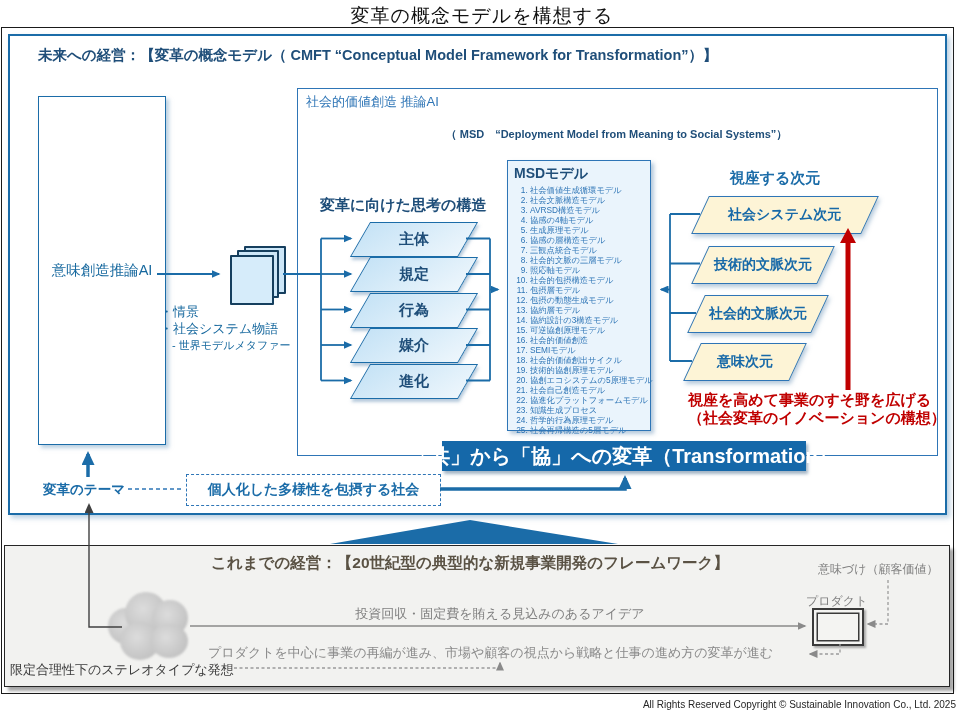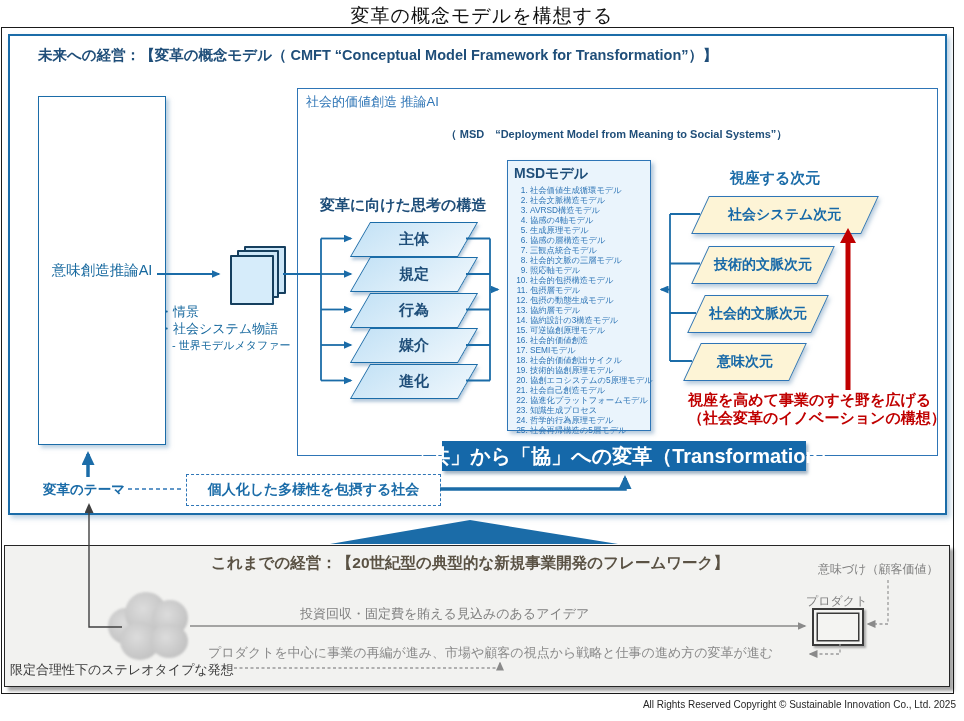--- a/index.html
+++ b/index.html
@@ -60,21 +60,21 @@
   .dashedbox{left:186px;top:474px;width:253px;height:30px;border:1.6px dashed #2E75B6;background:#fff;display:flex;
              align-items:center;justify-content:center;font-size:14px;font-weight:bold;color:#1B6CA8;white-space:nowrap;}
   
   .graybox{left:4px;top:545px;width:944px;height:140px;background:#F2F2F0;border:1.6px solid #262626;
            box-shadow:4px 4px 3px rgba(0,0,0,.35);}
   .gray-title{left:120px;top:553px;width:700px;text-align:center;font-size:15.5px;font-weight:bold;color:#5a5244;white-space:nowrap;}
   .meaning-label{left:818px;top:561px;font-size:12px;color:#808080;white-space:nowrap;}
   .product-label{left:806px;top:593px;font-size:12px;color:#808080;}
   .productbox{left:812px;top:608px;width:48px;height:34px;background:#f4f4f2;border:2px solid #3a3a3a;
       box-shadow:inset 0 0 0 2.5px #f4f4f2, inset 0 0 0 4px #3a3a3a, 2px 2px 2px rgba(0,0,0,.3);}
-  .idea-label{left:300px;top:605px;width:400px;font-size:13px;color:#808080;white-space:nowrap;}
+  .idea-label{left:300px;top:605px;width:400px;text-align:center;font-size:13px;color:#808080;white-space:nowrap;}
   .reorg-text{left:208px;top:644px;font-size:13px;color:#8a8a8a;white-space:nowrap;}
   .stereo-text{left:10px;top:661px;font-size:13px;color:#3b3b3b;white-space:nowrap;}
   .cloud{left:108px;top:592px;width:90px;height:70px;filter:blur(1.2px);}
   .cloud i{position:absolute;border-radius:50%;background:radial-gradient(circle at 42% 40%,#dcdcdc,#b9b9b9);}
   .footer{right:8px;top:699px;font-size:10px;color:#262626;white-space:nowrap;}
   svg.connectors{position:absolute;left:0;top:0;z-index:30;pointer-events:none;}
 </style>
 </head>
 <body>
 

